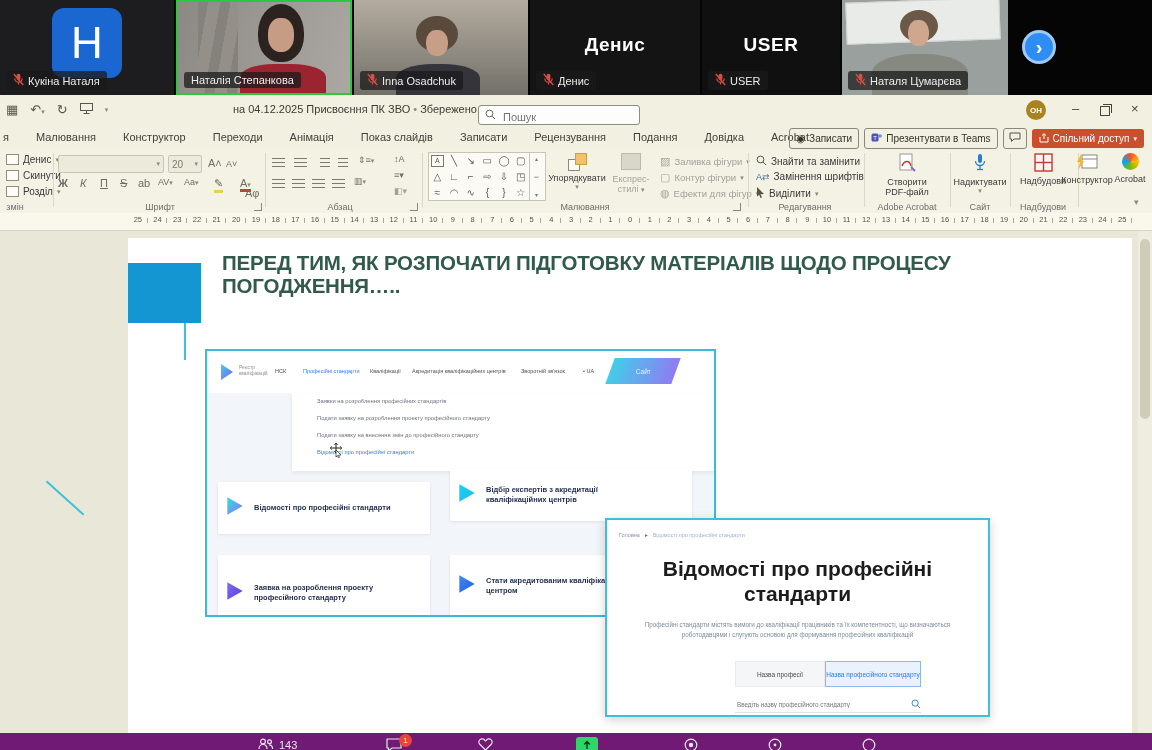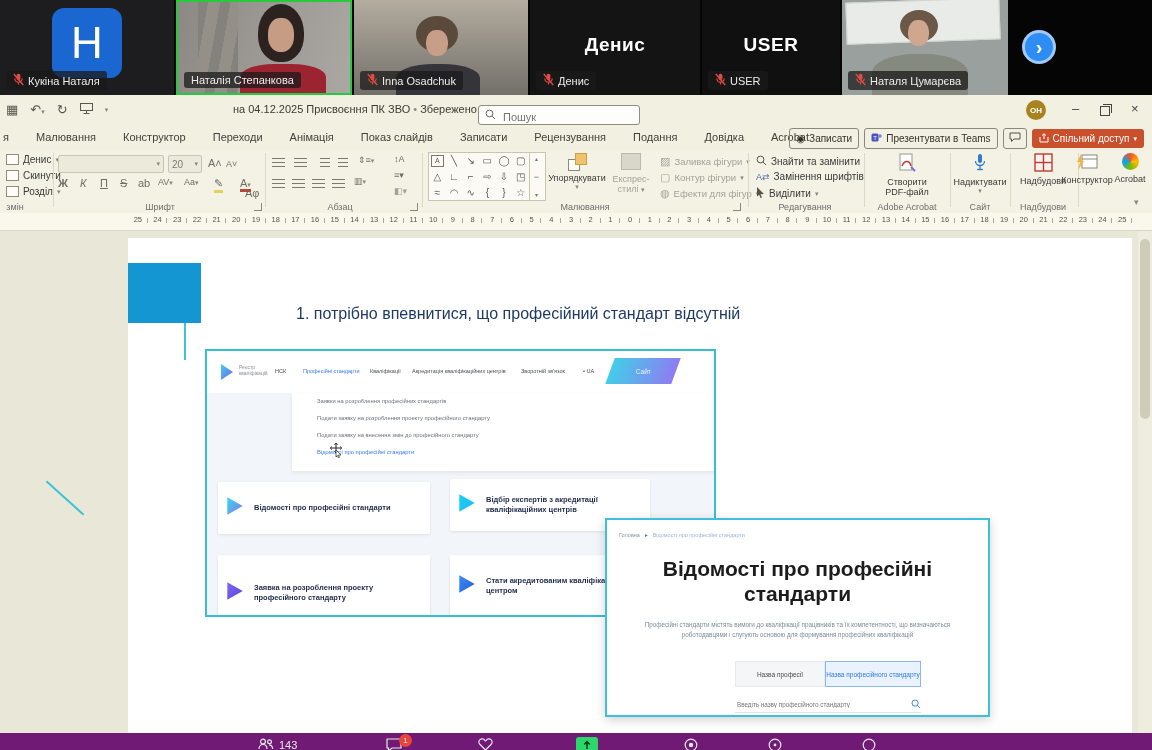--- a/index.html
+++ b/index.html
@@ -524,21 +524,21 @@
           <span class="rn">24</span>
           <span class="rn">25</span>
         </div>
     </div>
 
     <div class="canvas">
       <div class="slide"></div>
       <div class="bluerect"></div>
       <div class="cyan-vline"></div>
       <div class="cyan-diag"></div>
-      <div class="slide-sub">1. потрібно впевнитися, що професійний стандарт відсутній</div>
+      <div class="slide-title">ПЕРЕД ТИМ, ЯК РОЗПОЧАТИ ПІДГОТОВКУ МАТЕРІАЛІВ ЩОДО ПРОЦЕСУ ПОГОДЖЕННЯ…..</div>
 
       <div class="shot1">
         <div class="s1nav">
           <span style="position:absolute;left:12px;top:12px;">
             <svg width="16" height="18" viewBox="0 0 16 18">
                 <defs>
                   <linearGradient id="lg" x1="0" y1="0" x2="1" y2="1">
                     <stop offset="0" stop-color="#3fd0e8"></stop>
                     <stop offset="1" stop-color="#7a5ff0"></stop>
                   </linearGradient>
@@ -582,21 +582,21 @@
                   <defs>
                     <linearGradient id="g1" x1="0" y1="0" x2="1" y2="1">
                       <stop offset="0" stop-color="#2ee0e6"></stop>
                       <stop offset="1" stop-color="#8f6ff0"></stop>
                     </linearGradient>
                   </defs>
                   <polygon points="3,2 17,10 3,18" fill="url(#g1)"></polygon>
                 </svg></span>
             <span class="ctxt">Відомості про професійні стандарти</span>
           </div>
-          <div class="card" style="left:243px;top:86px;width:200px;height:52px;">
+          <div class="card" style="left:243px;top:76px;width:242px;height:52px;">
             <span style="position:absolute;left:6px;"><svg width="22" height="22" viewBox="0 0 20 20">
                   <defs>
                     <linearGradient id="g2" x1="0" y1="0" x2="1" y2="1">
                       <stop offset="0" stop-color="#11d3f0"></stop>
                       <stop offset="1" stop-color="#27b7f5"></stop>
                     </linearGradient>
                   </defs>
                   <polygon points="3,2 17,10 3,18" fill="url(#g2)"></polygon>
                 </svg></span>
             <span class="ctxt">Відбір експертів з акредитації кваліфікаційних центрів</span>

